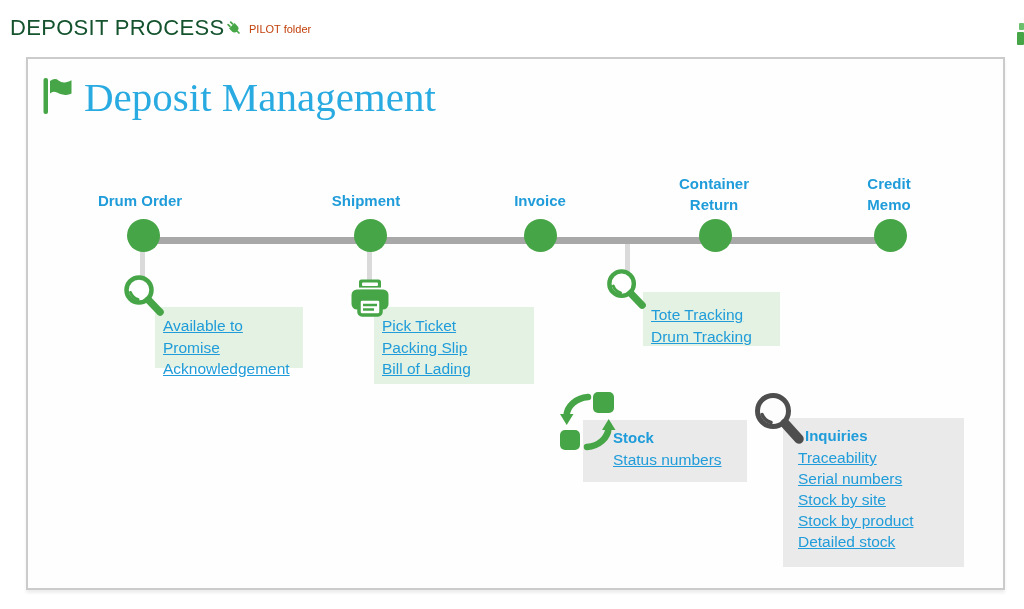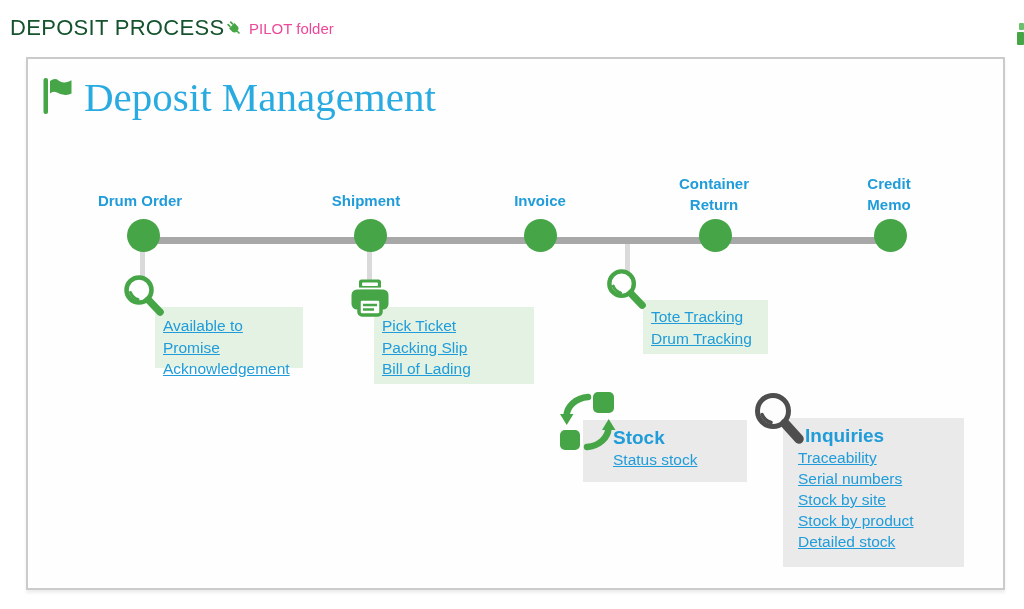--- a/index.html
+++ b/index.html
@@ -6,21 +6,21 @@
   body{
     width:1024px;height:609px;position:relative;overflow:hidden;
     background:#ffffff;
     font-family:"Liberation Sans",sans-serif;
     -webkit-font-smoothing:antialiased;
   }
   .abs{position:absolute;}
 
   
   .hdr-title{left:10px;top:15px;font-size:22px;color:#14532d;letter-spacing:.3px;}
-  .hdr-folder{left:226px;top:20px;display:flex;align-items:center;gap:6px;color:#ec4899;font-size:15px;}
+  .hdr-folder{left:226px;top:20px;display:flex;align-items:center;gap:6px;color:#c2410c;font-size:11px;}
   .hdr-clipped{right:0;top:23px;}
 
   
   .panel{
     left:26px;top:57px;width:979px;height:533px;box-sizing:border-box;
     background:#fefefe;border:2px solid #cbcbcb;
     box-shadow:0 3px 3px rgba(0,0,0,.07);
   }
   .page-title{left:84px;top:73px;font-family:"Liberation Serif",serif;font-size:41px;color:#29abe2;}
 
@@ -32,21 +32,21 @@
     transform:translateX(-50%);text-align:center;white-space:nowrap;
     font-weight:bold;font-size:15px;line-height:21px;color:#1f9cd9;z-index:2;
   }
   .nlabel span{display:block;}
 
   
   .box{box-sizing:border-box;z-index:2;}
   .box-green{background:#e4f2e3;}
   .box-gray{background:#eaeaea;}
   .lnk{display:block;color:#1f9cd9;text-decoration:underline;font-size:15.5px;line-height:21.5px;cursor:pointer;}
-  .boxtitle{color:#1f9cd9;font-weight:bold;font-size:19px;line-height:22px;}
+  .boxtitle{color:#1f9cd9;font-weight:bold;font-size:15px;line-height:22px;}
   .icon{z-index:4;}
 </style>
 </head>
 <body>
 
 <div class="abs hdr-title">DEPOSIT PROCESS</div>
 
 <div class="abs hdr-folder">
   <svg width="17" height="17" viewBox="0 0 20 20">
     <g transform="rotate(-45 10 10)" fill="#47a747">
@@ -127,36 +127,36 @@
   <a class="lnk">Pick Ticket</a>
   <a class="lnk">Packing Slip</a>
   <a class="lnk">Bill of Lading</a>
 </div>
 
 <svg class="abs icon" style="left:603px;top:267px;" width="46" height="46" viewBox="0 0 47 47">
   <circle cx="19" cy="17" r="12.5" fill="#ffffff" stroke="#46a546" stroke-width="4.5"></circle>
   <path d="M10.5,19.5 A 11.5 11.5 0 0 0 18 26.5" stroke="#46a546" stroke-width="3" fill="none" stroke-linecap="round"></path>
   <line x1="28.5" y1="27" x2="40" y2="39" stroke="#46a546" stroke-width="7.5" stroke-linecap="round"></line>
 </svg>
-<div class="abs box box-green" style="left:643px;top:300px;width:125px;height:54px;padding:6px 0 0 8px;">
+<div class="abs box box-green" style="left:643px;top:292px;width:137px;height:54px;padding:12px 0 0 8px;">
   <a class="lnk">Tote Tracking</a>
   <a class="lnk">Drum Tracking</a>
 </div>
 
 <svg class="abs icon" style="left:558px;top:390px;" width="60" height="64" viewBox="0 0 60 64">
   <rect x="35" y="2" width="21" height="21" rx="5" fill="#46a546"></rect>
   <rect x="2" y="40" width="20" height="20" rx="5" fill="#46a546"></rect>
   <path d="M30,7 C18,8 9,16 8.5,26" stroke="#46a546" stroke-width="6.5" fill="none" stroke-linecap="round"></path>
   <polygon points="2,24 15.5,24 8.7,35" fill="#46a546"></polygon>
   <path d="M29,57 C41,56 50,48 50.5,38" stroke="#46a546" stroke-width="6.5" fill="none" stroke-linecap="round"></path>
   <polygon points="44,40 57.5,40 50.7,29" fill="#46a546"></polygon>
 </svg>
 <div class="abs box box-gray" style="left:583px;top:420px;width:164px;height:62px;padding:7px 0 0 30px;">
   <div class="boxtitle">Stock</div>
-  <a class="lnk">Status stock</a>
+  <a class="lnk">Status numbers</a>
 </div>
 
 <svg class="abs icon" style="left:750px;top:391px;" width="57" height="57" viewBox="0 0 57 57">
   <circle cx="23" cy="20" r="15.5" fill="#fdfdfd" stroke="#4e4e4e" stroke-width="5"></circle>
   <path d="M12,23.5 A 14 14 0 0 0 21 31.5" stroke="#4e4e4e" stroke-width="3.5" fill="none" stroke-linecap="round"></path>
   <line x1="35" y1="32.5" x2="49" y2="48" stroke="#4e4e4e" stroke-width="9.5" stroke-linecap="round"></line>
 </svg>
 <div class="abs box box-gray" style="left:783px;top:418px;width:181px;height:149px;padding:7px 0 0 15px;">
   <div class="boxtitle" style="margin-left:7px;">Inquiries</div>
   <a class="lnk" style="line-height:21px;">Traceability</a>

